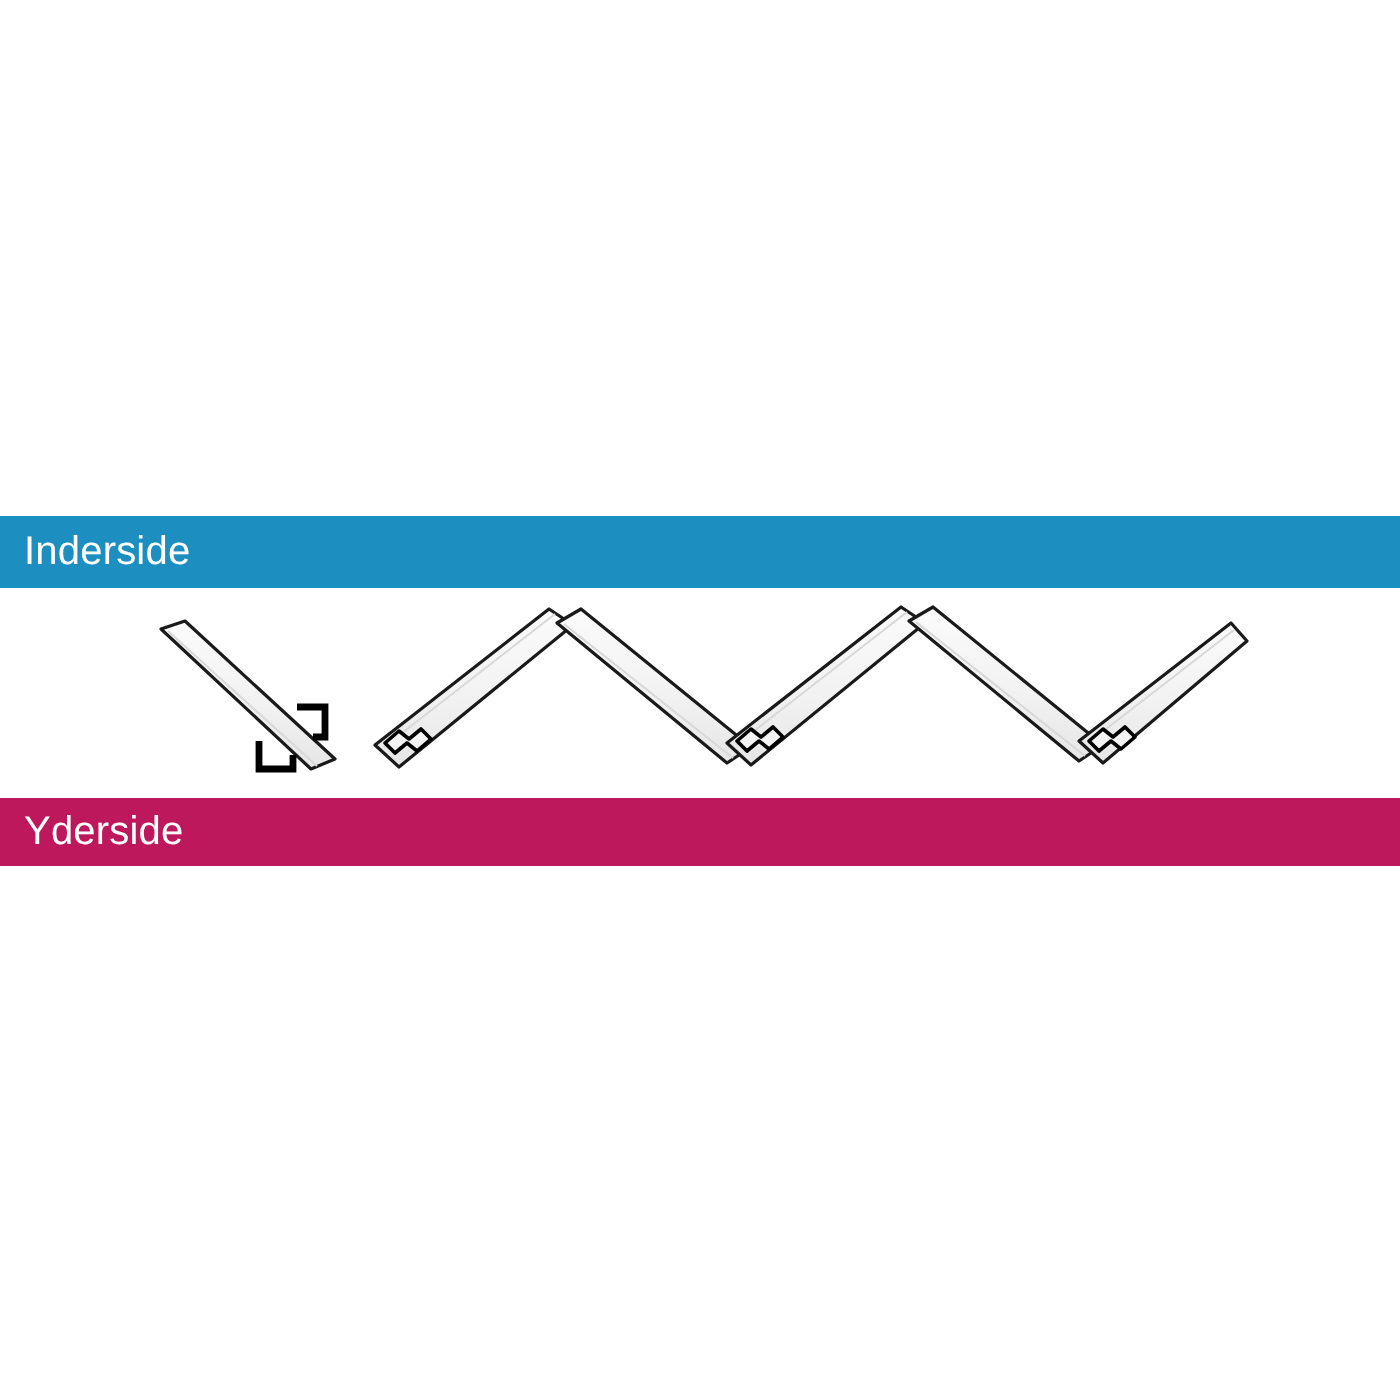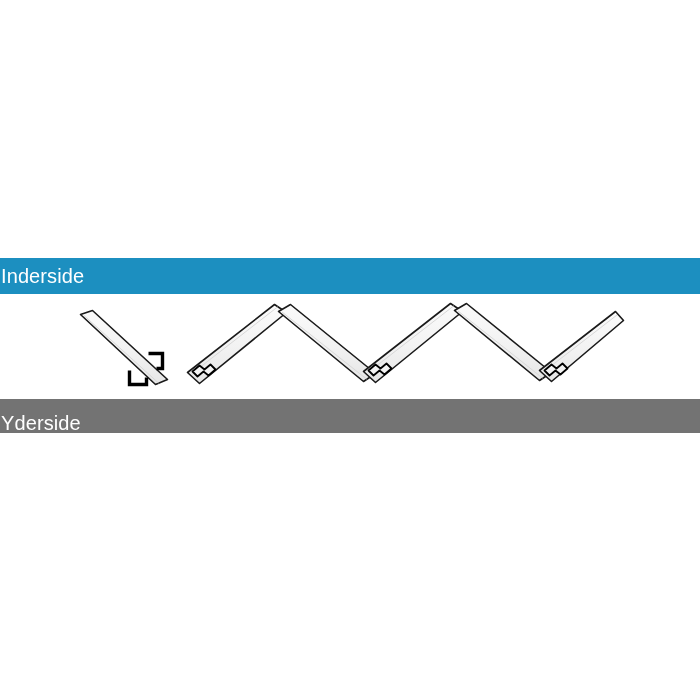--- a/index.html
+++ b/index.html
@@ -17,21 +17,21 @@
     background: #ffffff;
     overflow: hidden;
   }
   .band {
     position: absolute;
     left: 0;
     width: 700px;
     display: flex;
     align-items: center;
     box-sizing: border-box;
-    padding-left: 1px;
+    padding-left: 12px;
   }
   .band-label {
     color: #ffffff;
     font-size: 20px;
     font-weight: 400;
     letter-spacing: 0.1px;
     line-height: 1;
     white-space: nowrap;
   }
   #band-inderside {
@@ -117,17 +117,17 @@
         <polygon points="544.5,370.5 551.5,364.5 556.5,368.5 562.5,363.5 567.5,368.5 560.5,374.5 555.5,370.5 549.5,375.5" fill="#f4f4f4" stroke="#000000" stroke-width="1.8" stroke-linejoin="round"></polygon>
       </g>
 
     </svg>
   </div>
 
   <div class="band" id="band-inderside" style="background: rgb(28, 143, 192);">
     <span class="band-label" style="color: rgb(255, 255, 255);">Inderside</span>
   </div>
 
-  <div class="band" id="band-yderside" style="background: #737373; align-items: flex-end;">
+  <div class="band" id="band-yderside" style="background: #be185d;">
     <span class="band-label" style="color: rgb(255, 255, 255);">Yderside</span>
   </div>
 
 </div>
 
 </body></html>

